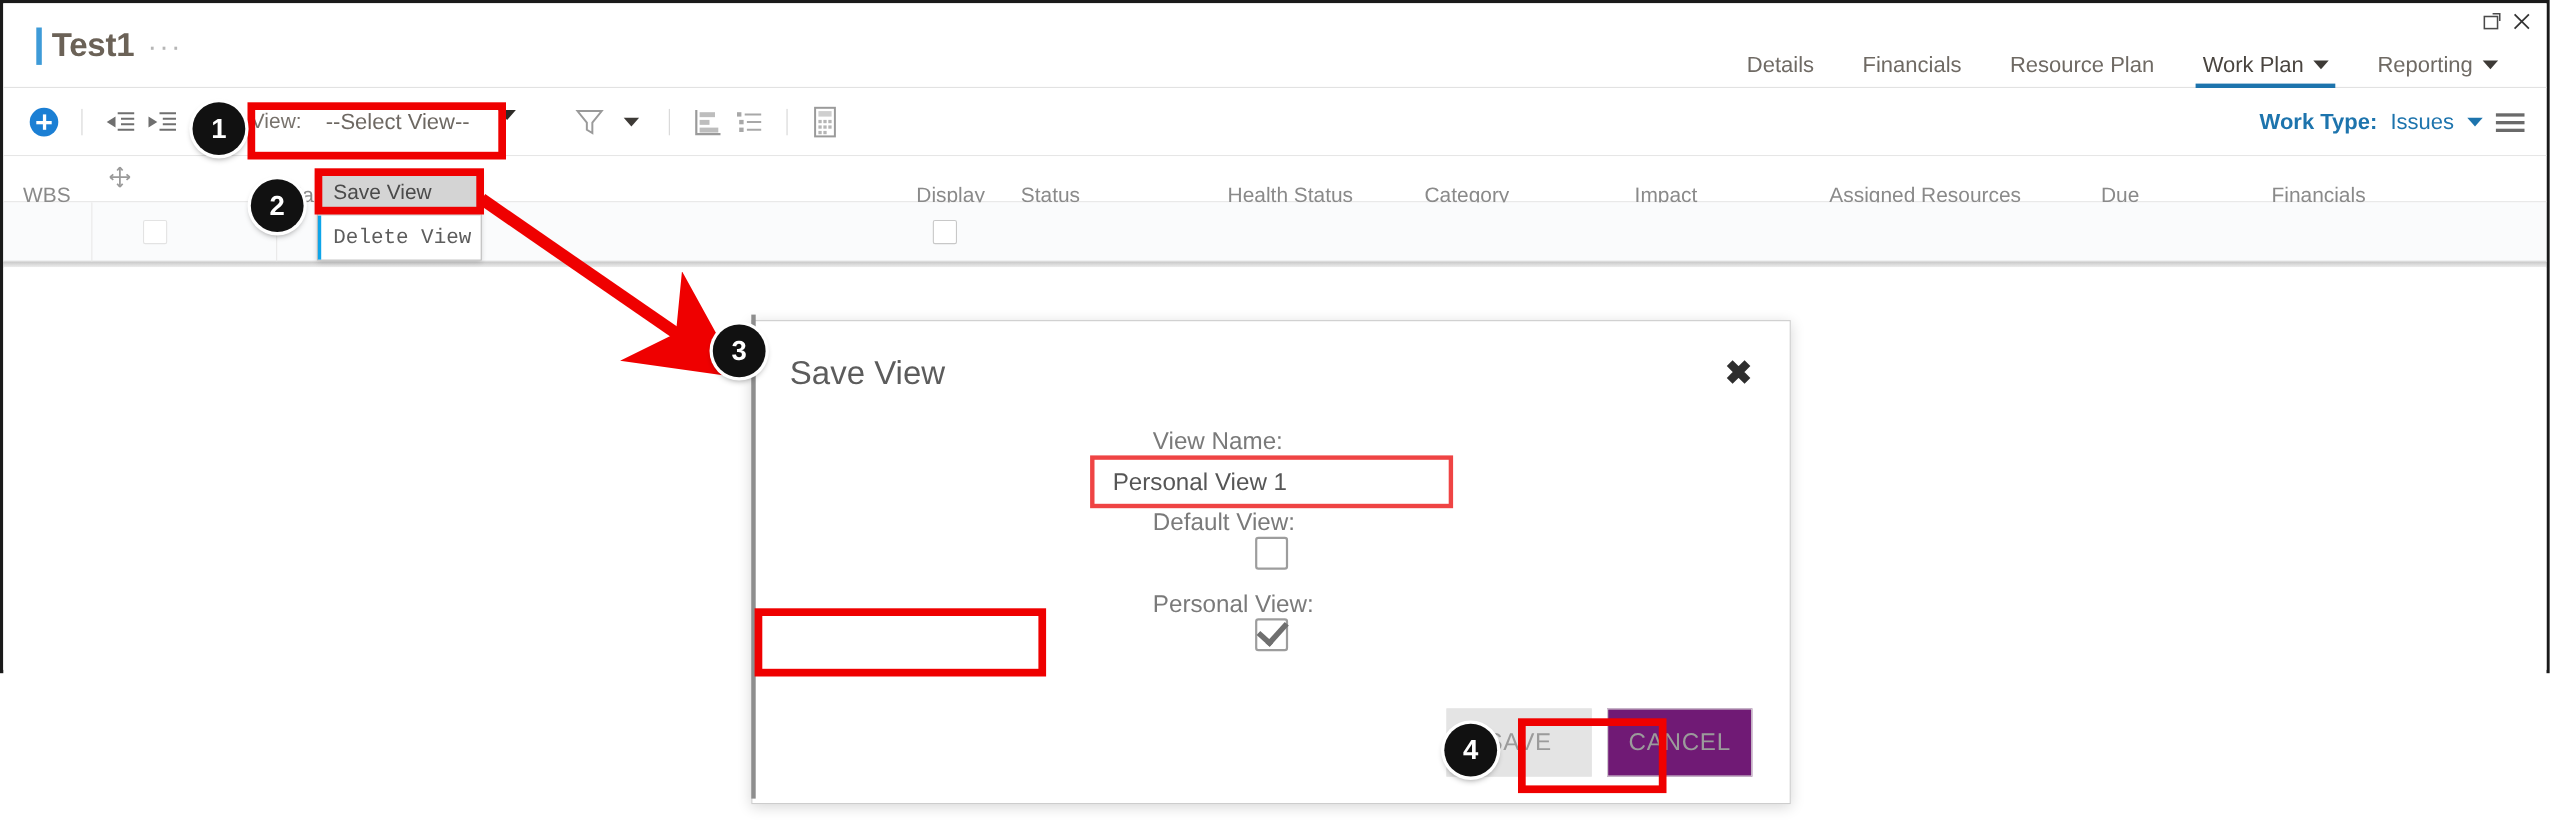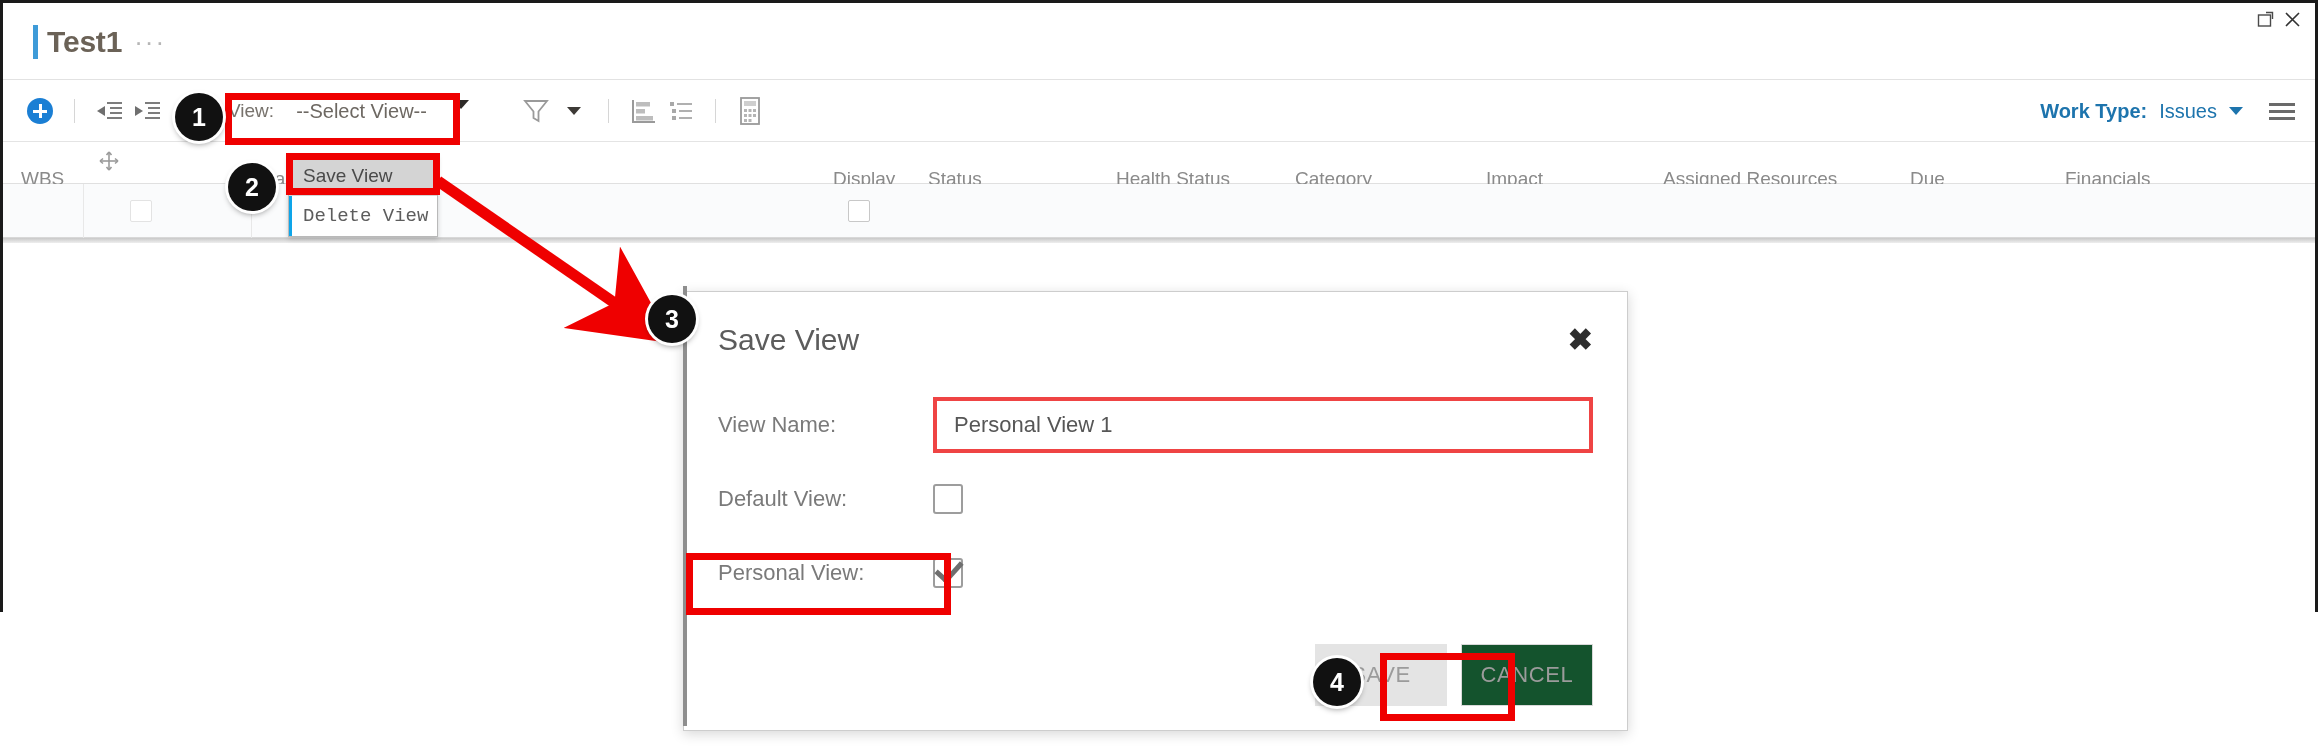--- a/index.html
+++ b/index.html
@@ -80,21 +80,21 @@
     width: 2312px; height: 62px;
     background: #ffffff;
     border-bottom: 1px solid #e4e4e4;
   }
   .tb-left {
     position: absolute; left: 18px; top: 0; height: 62px;
     display: flex; align-items: center;
   }
   .tb-right {
     position: absolute; right: 20px; top: 0; height: 62px;
-    display: flex; align-items: center; gap: 26px;
+    display: flex; align-items: center; gap: 12px;
   }
   .tb-icon {
     width: 38px; height: 38px;
     display: flex; align-items: center; justify-content: center;
     cursor: pointer;
   }
   .tb-sep {
     width: 1px; height: 24px; background: #d6d6d6; margin: 0 15px;
   }
   .plus-circle {
@@ -205,21 +205,21 @@
   .modal-title {
     font-size: 30px; color: #5c5c5c; font-weight: 400;
   }
   .modal-close {
     position: absolute; right: 34px; top: 36px;
     font-size: 30px; color: #2e2e2e; font-weight: 700;
     cursor: pointer; line-height: 24px;
   }
   .modal-body { padding: 0 34px; }
   .form-row {
-    display: flex; align-items: center; height: 74px;
+    display: flex; align-items: center; height: 74px; flex-direction: column;
   }
   .form-label {
     width: 215px; font-size: 22px; color: #7a7a7a;
   }
   .txt-input {
     flex: 1; height: 56px;
     border: 4px solid #ef4444; background: #fff;
     font-size: 22px; color: #565656;
     padding: 0 17px; line-height: 54px;
     font-family: "Liberation Sans", sans-serif;
@@ -242,21 +242,21 @@
     display: flex; align-items: center; justify-content: flex-end;
     padding-right: 34px; gap: 0px;
   }
   .btn {
     height: 62px; min-width: 132px;
     display: flex; align-items: center; justify-content: center;
     font-size: 22px; letter-spacing: .6px;
     cursor: pointer;
   }
   .btn-save { background: #e4e4e4; color: #9b9b9b; border: 1px solid #e4e4e4; }
-  .btn-cancel { background: #14532d; color: #9b9b9b; border: 1px solid #d9d9d9; margin-left: 14px; }
+  .btn-cancel { background: #701a75; color: #9b9b9b; border: 1px solid #d9d9d9; margin-left: 14px; }
 
   
   .hl-box {
     position: absolute; border: 7px solid #ef0000; z-index: 50;
     pointer-events: none;
   }
   .badge {
     position: absolute; z-index: 60;
     width: 48px; height: 48px; border-radius: 50%;
     background: #111111; color: #ffffff;
@@ -285,20 +285,39 @@
             <path d="M9 1.5 L15.5 1.5 L15.5 8" fill="none" stroke="#4a4a4a" stroke-width="1.4"></path>
           </svg>
       </span>
       <span class="wc-icon">
         <svg width="17" height="17" viewBox="0 0 17 17">
             <path d="M2 2 L15 15 M15 2 L2 15" stroke="#333" stroke-width="1.6" fill="none"></path>
           </svg>
       </span>
     </div>
 
+    <div class="navtabs">
+      <div class="navtab">
+        <span>Details</span>
+      </div>
+      <div class="navtab">
+        <span>Financials</span>
+      </div>
+      <div class="navtab">
+        <span>Resource Plan</span>
+      </div>
+      <div class="navtab active">
+        <span>Work Plan</span>
+        <span class="caret-dn"></span>
+      </div>
+      <div class="navtab">
+        <span>Reporting</span>
+        <span class="caret-dn"></span>
+      </div>
+    </div>
   </div>
 
   <div class="toolbar">
     <div class="tb-left">
       <div class="tb-icon">
         <div class="plus-circle"></div>
       </div>
       <div class="tb-sep"></div>
       <div class="tb-icon">
         <svg width="30" height="26" viewBox="0 0 30 26">

